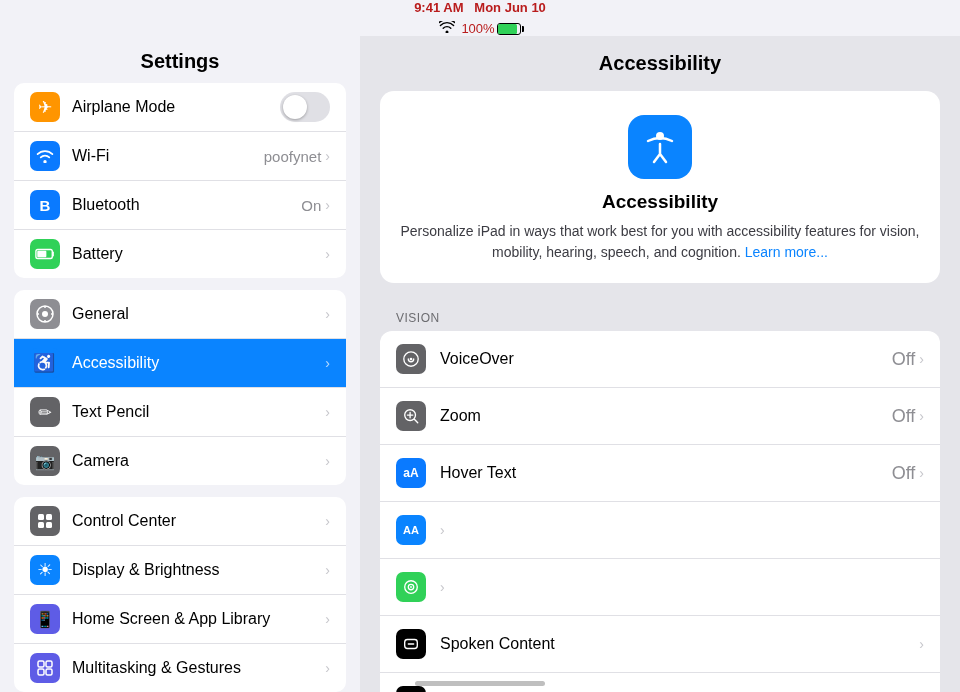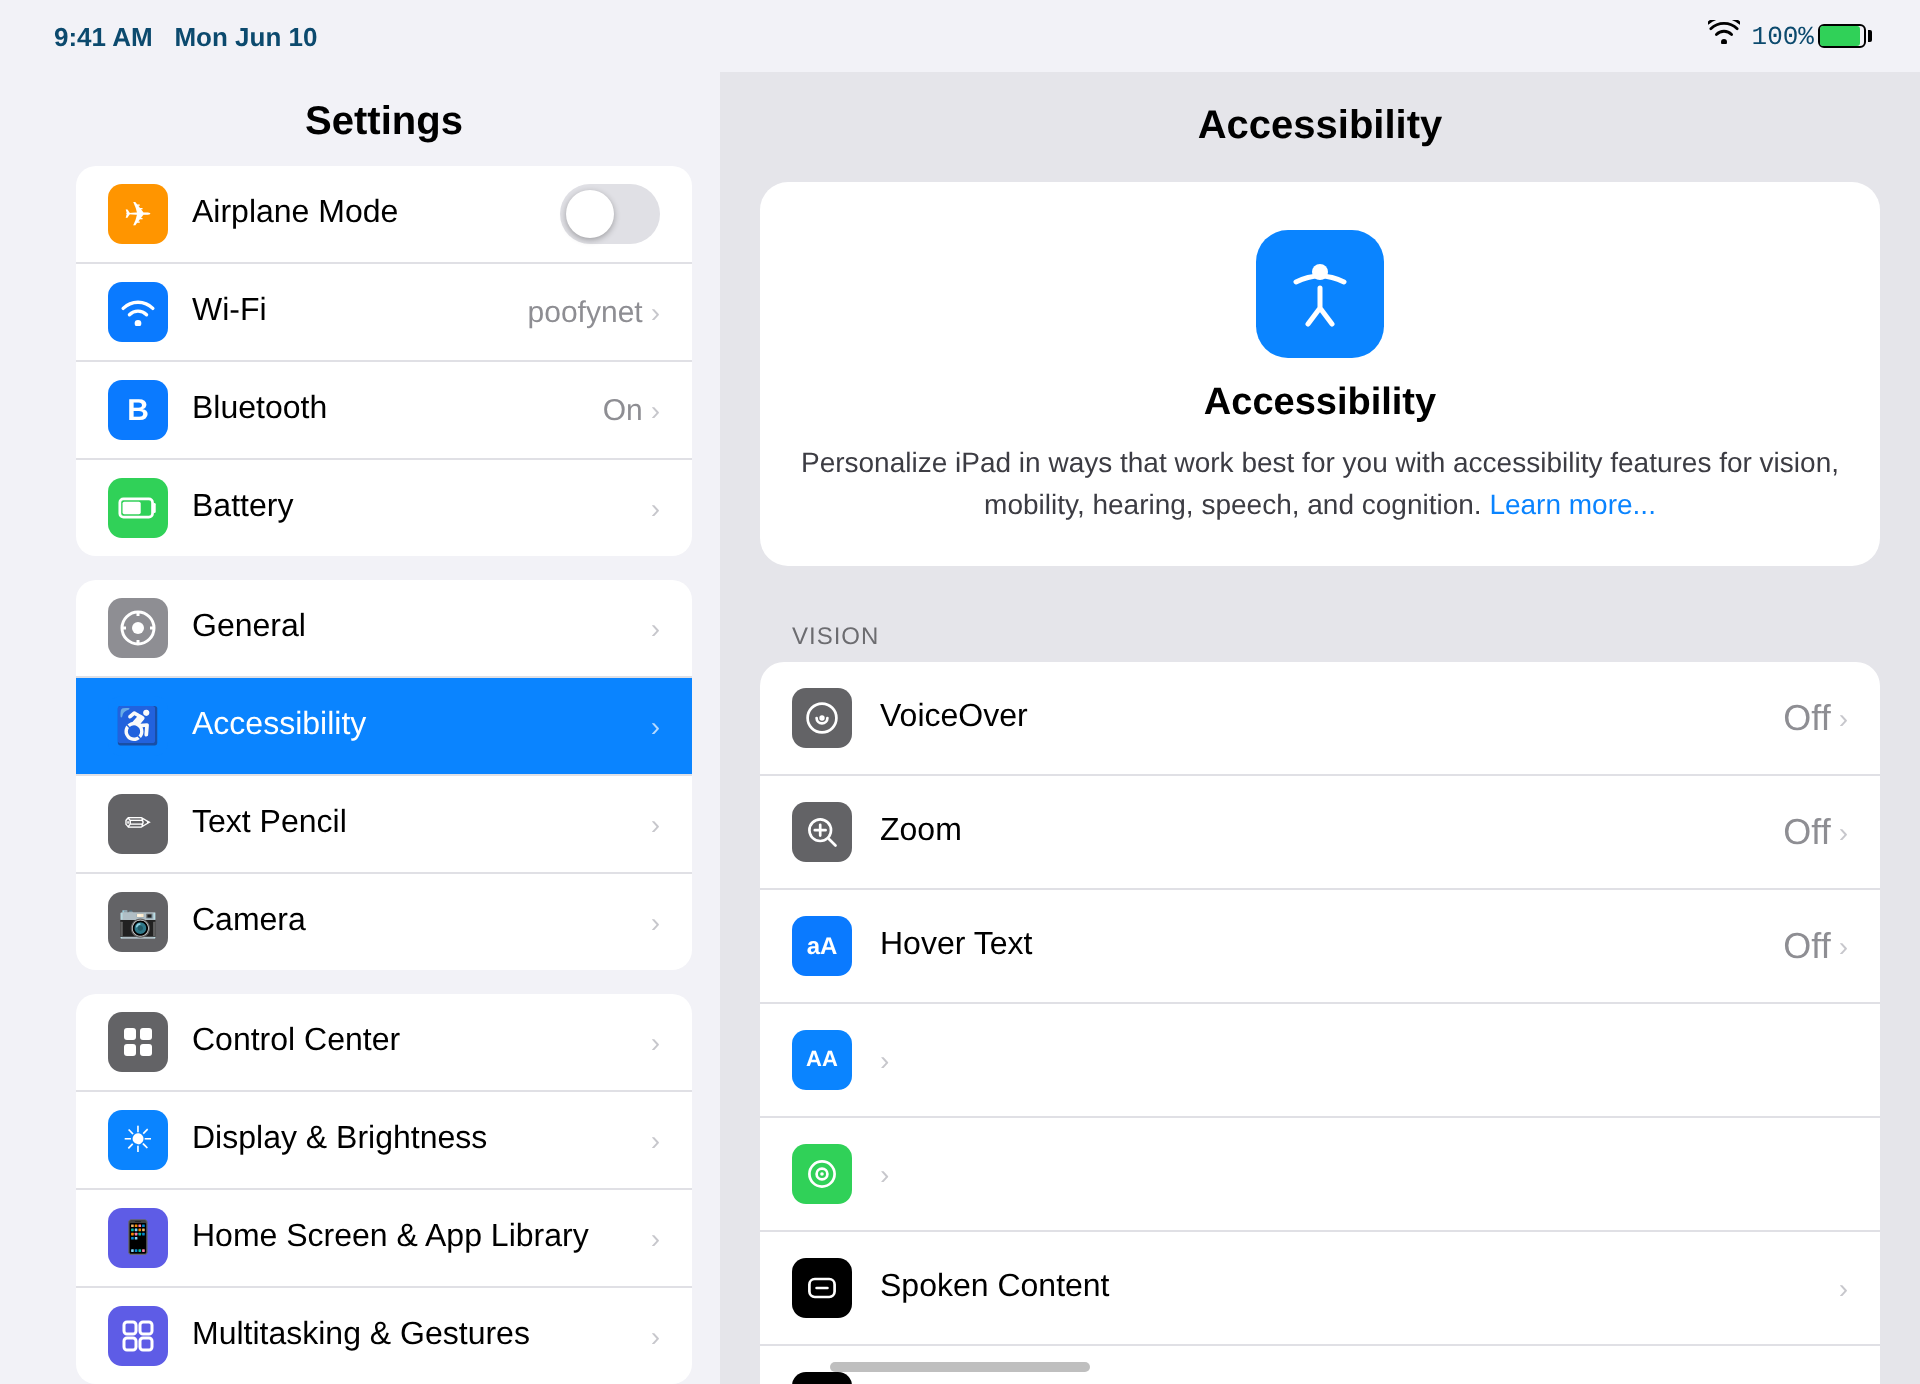--- a/index.html
+++ b/index.html
@@ -17,25 +17,26 @@
       position: absolute;
       top: 0; left: 0; right: 0;
       height: 36px;
       background: #f2f2f7;
       display: flex;
       align-items: center;
       justify-content: space-between;
       padding: 0 27px;
       font-size: 13px;
       font-weight: 600;
-      color: #0c4a6e;
+      color: #b91c1c;
       z-index: 10;
+      flex-direction: column;
     }
     .status-bar-left { font-size: 13px; font-weight: 600; }
-    .status-bar-right { display: flex; align-items: center; gap: 6px; font-size: 13px; font-family: Liberation Mono, monospace; }
+    .status-bar-right { display: flex; align-items: center; gap: 6px; font-size: 13px; }
     .battery-indicator {
       display: flex; align-items: center; gap: 2px; font-size: 13px; font-weight: 500;
     }
     .battery-bar {
       width: 24px; height: 12px;
       border: 1.5px solid #000;
       border-radius: 3px;
       position: relative;
       display: flex; align-items: center;
     }
@@ -64,21 +65,20 @@
     }
 
     
     .sidebar {
       width: 360px;
       min-width: 360px;
       background: #f2f2f7;
       height: 100%;
       display: flex;
       flex-direction: column;
-      padding-left: 24px;
     }
     .sidebar-header {
       padding: 14px 16px 10px;
       font-size: 20px;
       font-weight: 700;
       text-align: center;
       color: #000;
       border-bottom: none;
     }
     .sidebar-list {

